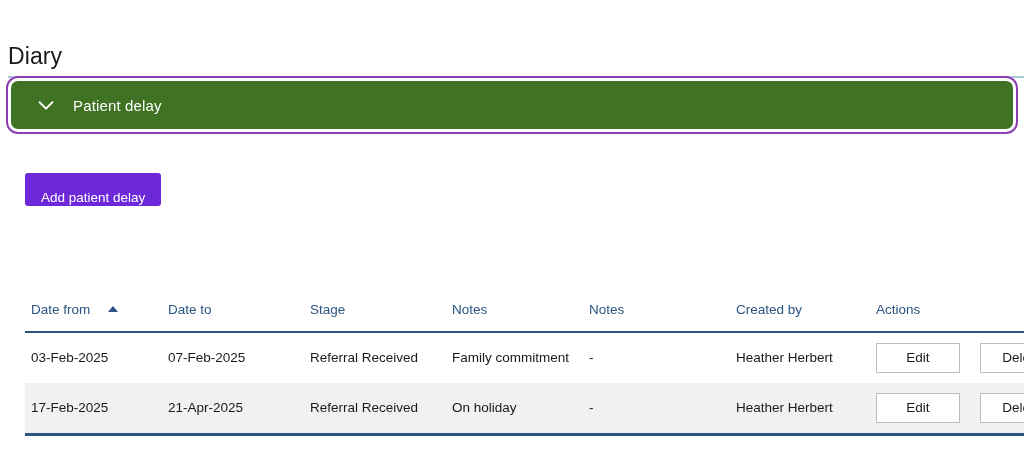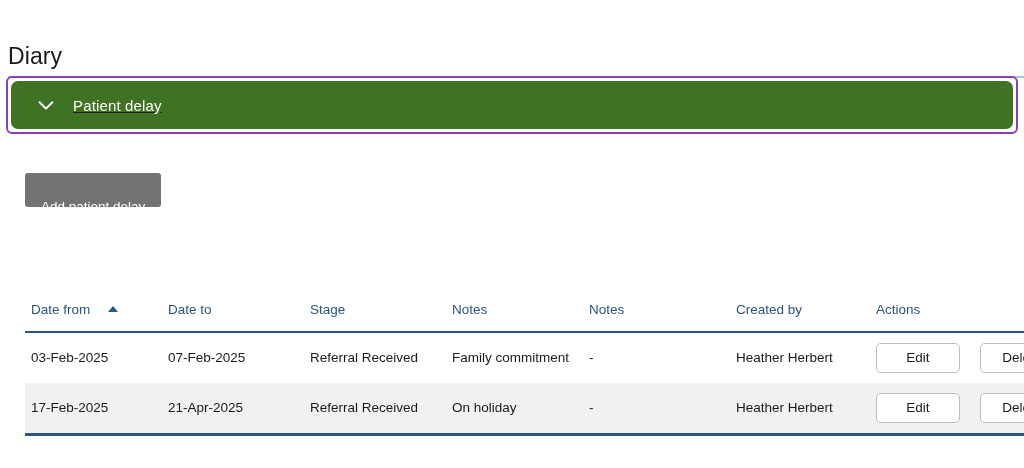--- a/index.html
+++ b/index.html
@@ -48,23 +48,22 @@
 
   
   .accordion-focus {
     position: absolute;
     left: 6px;
     top: 76px;
     width: 1012px;
     height: 58px;
     box-sizing: border-box;
     border: 2.5px solid #8c3fb0;
-    border-radius: 6px;
+    border-radius: 12px;
     padding: 3px;
-    text-decoration: underline;
   }
   .accordion-bar {
     width: 100%;
     height: 100%;
     box-sizing: border-box;
     background: #3f7222;
     border-radius: 7px;
     display: flex;
     align-items: center;
     cursor: pointer;
@@ -82,27 +81,27 @@
     font-size: 15px;
     font-weight: 400;
     letter-spacing: 0.15px;
   }
 
   
   .add-button {
     position: absolute;
     left: 25px;
     top: 173px;
-    background: #737373;
+    background: #6d28d9;
     color: #ffffff;
     border: none;
     border-radius: 3px;
     font-family: "Liberation Sans", sans-serif;
     font-size: 13.5px;
-    padding: 17px 16px;
+    padding: 8px 16px;
     height: 33px;
     line-height: 33px;
     cursor: pointer;
     white-space: nowrap;
   }
 
   
   .section-title {
     position: absolute;
     left: 25px;
@@ -184,21 +183,21 @@
   }
 
   .row-btn {
     display: inline-block;
     width: 84px;
     height: 30px;
     line-height: 28px;
     text-align: center;
     background: #ffffff;
     border: 1px solid #bdbdbd;
-    border-radius: 5px;
+    border-radius: 0;
     font-family: "Liberation Sans", sans-serif;
     font-size: 13.5px;
     color: #1a1a1a;
     cursor: pointer;
     padding: 0;
     box-sizing: border-box;
   }
   .row-btn + .row-btn { margin-left: 16px; }
 </style>
 </head>

